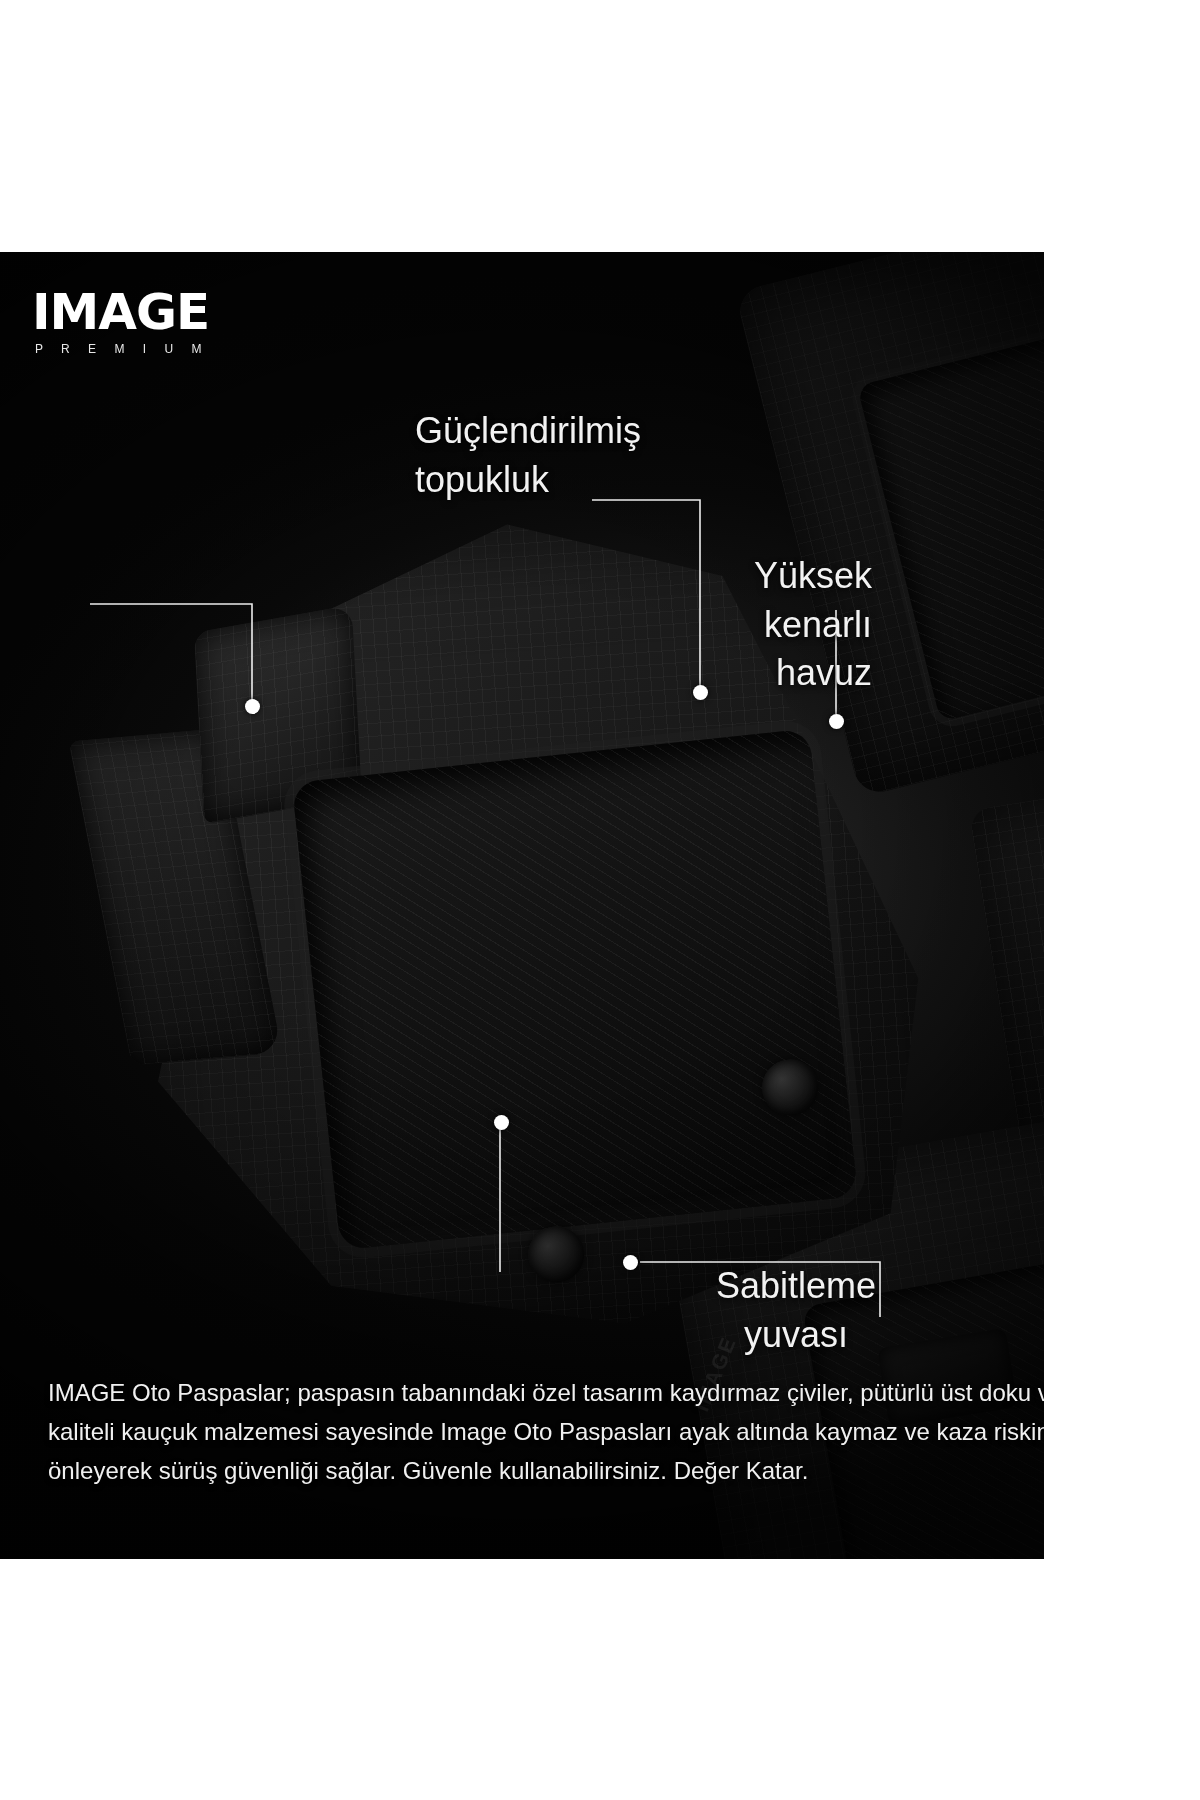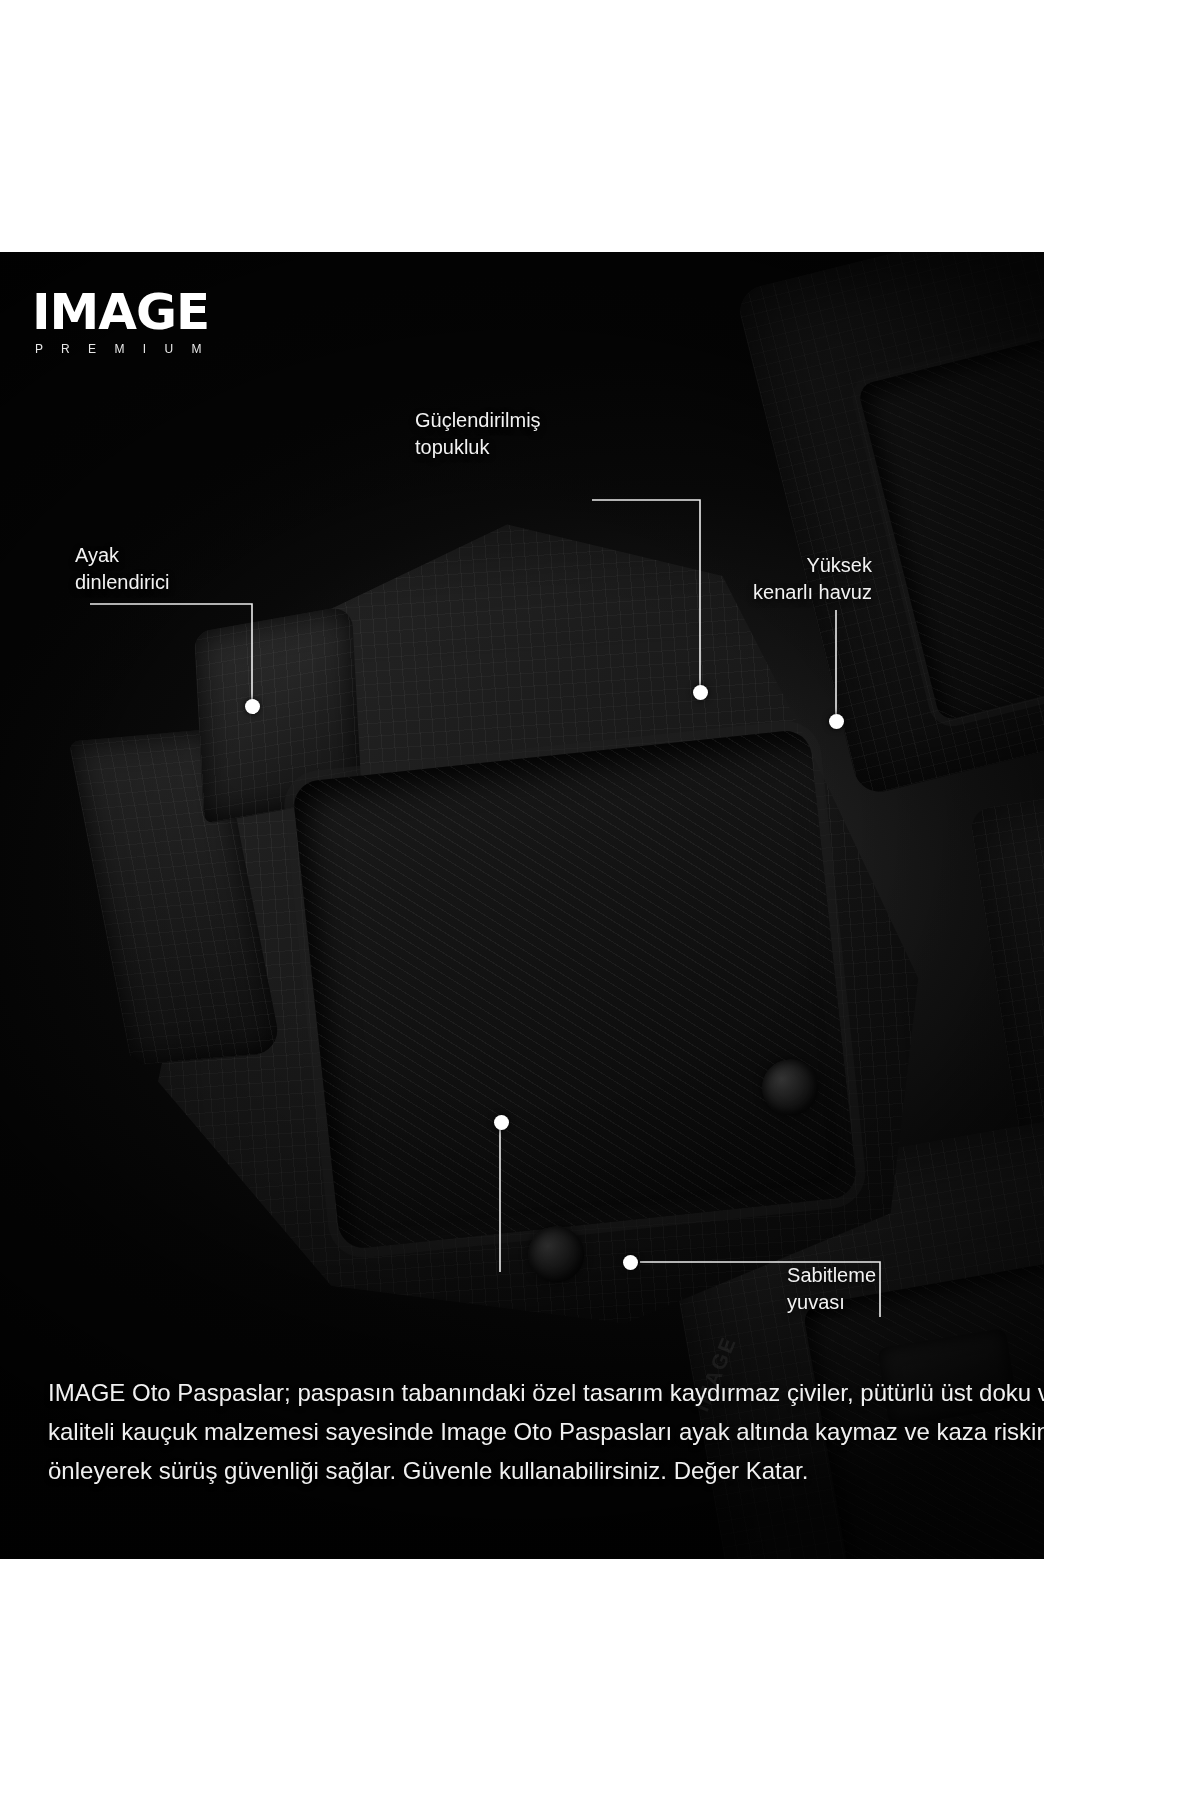--- a/index.html
+++ b/index.html
@@ -200,31 +200,31 @@
     letter-spacing: 7.5px;
     color: #e8e8e8;
     margin-top: 5px;
     padding-left: 3px;
   }
 
   
   .callout {
     position: absolute;
     color: #f2f2f2;
-    font-size: 20px;
+    font-size: 36px;
     line-height: 1.35;
     font-weight: 400;
     text-shadow: 0 2px 6px rgba(0,0,0,.9);
     white-space: pre-line;
   }
   .c-heel   { left: 415px; top: 155px; }
   .c-foot   { left: 75px;  top: 290px; }
   .c-pool   { left: 872px; top: 280px; text-align: right; transform: translateX(-100%); margin-top: 20px; }
   .c-mat    { left: 120px; top: 1050px; }
-  .c-slot   { left: 876px; top: 1010px; text-align: left; transform: translateX(-100%); }
+  .c-slot   { left: 876px; top: 1010px; text-align: center; transform: translateX(-100%); }
 
   .leader {
     position: absolute;
     stroke: #ffffff;
     fill: none;
     stroke-width: 1.6;
     opacity: .92;
     pointer-events: none;
   }
   .dot {
@@ -310,22 +310,20 @@
     </svg>
 
     <div class="dot" style="left:693px; top:433px;"></div>
     <div class="dot" style="left:245px; top:447px;"></div>
     <div class="dot" style="left:829px; top:462px;"></div>
     <div class="dot" style="left:494px; top:863px;"></div>
     <div class="dot" style="left:623px; top:1003px;"></div>
 
     <div class="callout c-heel">Güçlendirilmiş
 topukluk</div>
-    <div class="callout c-foot">Ayak
-dinlendirici</div>
     <div class="callout c-pool">Yüksek
 kenarlı havuz</div>
     <div class="callout c-slot">Sabitleme
 yuvası</div>
 
     <div class="desc">IMAGE Oto Paspaslar; paspasın tabanındaki özel tasarım kaydırmaz çiviler, pütürlü üst doku ve kaliteli kauçuk malzemesi sayesinde Image Oto Paspasları ayak altında kaymaz ve kaza riskini önleyerek sürüş güvenliği sağlar. Güvenle kullanabilirsiniz. Değer Katar.</div>
 
   </div>
 </div>
 

